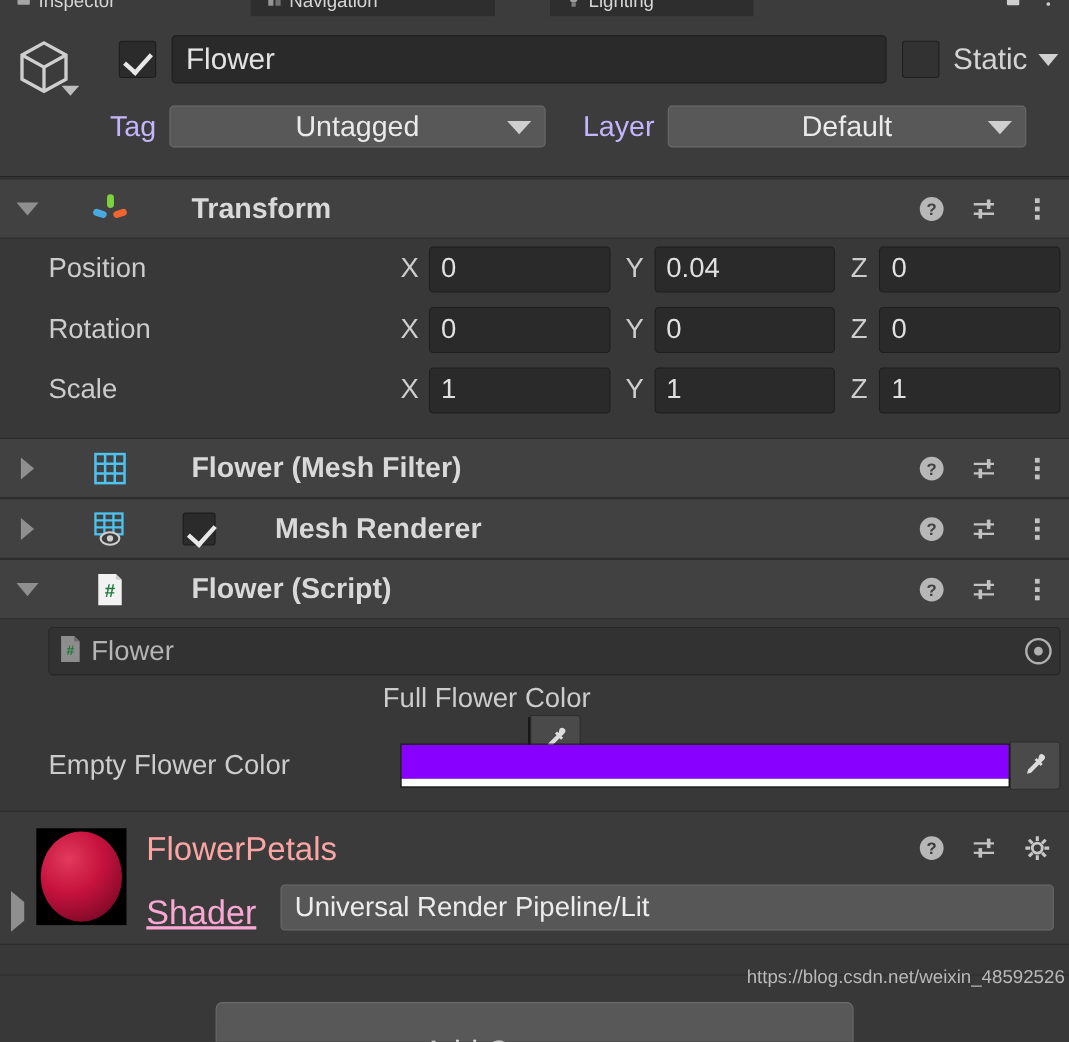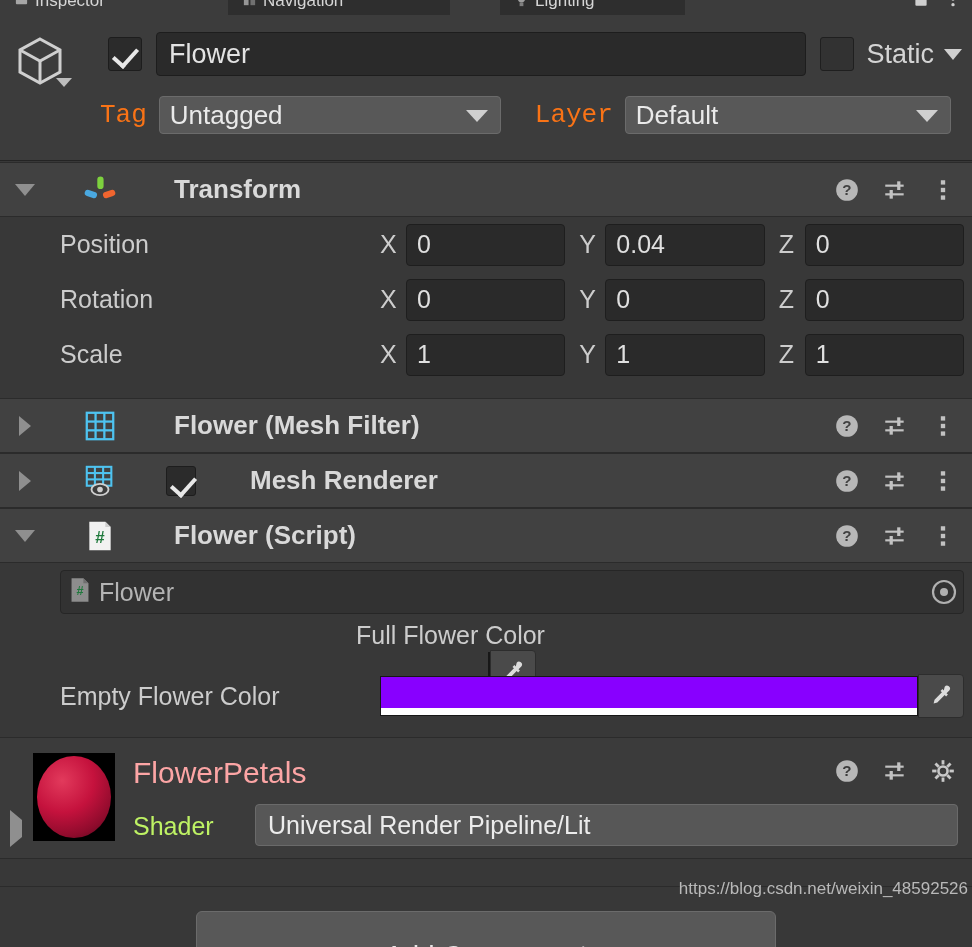--- a/index.html
+++ b/index.html
@@ -59,25 +59,25 @@
   .static-box{
     width:34px;height:34px;background:#323232;border:1px solid #1f1f1f;border-radius:3px;flex:0 0 auto;
   }
   .static-lbl{ font-size:27px; color:#d4d4d4; margin-left:12px; white-space:nowrap; }
   .static-caret{
     margin-left:10px; width:0;height:0;
     border-left:9px solid transparent;border-right:9px solid transparent;border-top:11px solid #d0d0d0;
   }
 
   .tl-row{ position:absolute; left:0; top:76px; width:972px; height:48px; display:flex; align-items:center; }
-  .tl-lbl{ font-size:26px; color:#f97316;font-family:Liberation Mono, monospace; }
+  .tl-lbl{ font-size:26px; color:#c4b5fd; }
   .dd{
     height:38px; background:#585858; border:1px solid #6b6b6b; border-radius:4px;
     display:flex; align-items:center; padding:0 10px; position:relative;
-    font-size:26px; color:#eaeaea;
+    font-size:26px; color:#eaeaea;justify-content:center;
   }
   .dd .dcaret{
     position:absolute; right:12px; top:50%; margin-top:-5px;
     width:0;height:0;border-left:11px solid transparent;border-right:11px solid transparent;border-top:12px solid #cfcfcf;
   }
 
   
   .comp-head{
     position:relative; width:972px; height:55px;
     background:#414141; border-top:1px solid #2b2b2b; border-bottom:1px solid #2b2b2b;
@@ -90,21 +90,21 @@
   .tri-d{ width:0;height:0;border-left:10px solid transparent;border-right:10px solid transparent;border-top:12px solid #8f8f8f; }
   .comp-icon{ width:40px; height:40px; flex:0 0 auto; display:flex; align-items:center; justify-content:center; }
   .comp-title{ font-size:26px; font-weight:bold; color:#d9d9d9; margin-left:14px; white-space:nowrap; }
   .comp-actions{
     position:absolute; right:16px; top:0; height:100%;
     display:flex; align-items:center; gap:22px;
   }
   .icon-btn{ width:26px; height:26px; display:flex; align-items:center; justify-content:center; }
 
   
-  .comp-body{ background:#383838;padding-left:16px; }
+  .comp-body{ background:#383838; }
   .prow{ display:flex; align-items:center; height:55px; padding-left:44px; }
   .plabel{ font-size:25px; color:#cccccc; width:320px; flex:0 0 auto; }
   .vecfields{ display:flex; align-items:center; gap:0; flex:1 1 auto; padding-right:8px; }
   .axis{ font-size:25px; color:#cdcdcd; width:26px; text-align:left; flex:0 0 auto; }
   .num{
     height:42px; background:#2a2a2a; border:1px solid #1e1e1e; border-radius:4px;
     display:flex; align-items:center; padding:0 10px; font-size:25px; color:#e0e0e0;
     flex:1 1 0; min-width:0; margin-right:14px;
   }
   .num:last-child{ margin-right:0; }
@@ -142,21 +142,21 @@
     position:absolute; left:33px; top:15px; width:82px; height:88px;
     background:#000; overflow:hidden;
   }
   .mat-sphere{
     position:absolute; left:50%; top:50%; transform:translate(-50%,-50%);
     width:74px; height:82px; border-radius:50%;
     background:radial-gradient(circle at 34% 30%, #e23a5c 0%, #c5123d 42%, #8e0b2c 74%, #49061a 100%);
   }
   .mat-name{ position:absolute; left:133px; top:18px; font-size:30px; color:#fca5a5; }
   .mat-actions{ position:absolute; right:16px; top:20px; display:flex; align-items:center; gap:22px; }
-  .shader-lbl{ position:absolute; left:133px; top:74px; font-size:25px; color:#bef264; }
+  .shader-lbl{ position:absolute; left:133px; top:74px; font-size:31px; color:#f9a8d4;text-decoration:underline; }
   .shader-dd{
     position:absolute; left:255px; top:66px; right:14px; height:42px;
     background:#575757; border:1px solid #6a6a6a; border-radius:4px;
     display:flex; align-items:center; padding:0 12px; font-size:25px; color:#ececec;
   }
 
   
   .spacer-a{ width:972px; height:28px; background:#383838; border-bottom:1px solid #2b2b2b; }
   .footer{ position:relative; width:972px; height:auto; background:#383838; }
   .addcomp{

